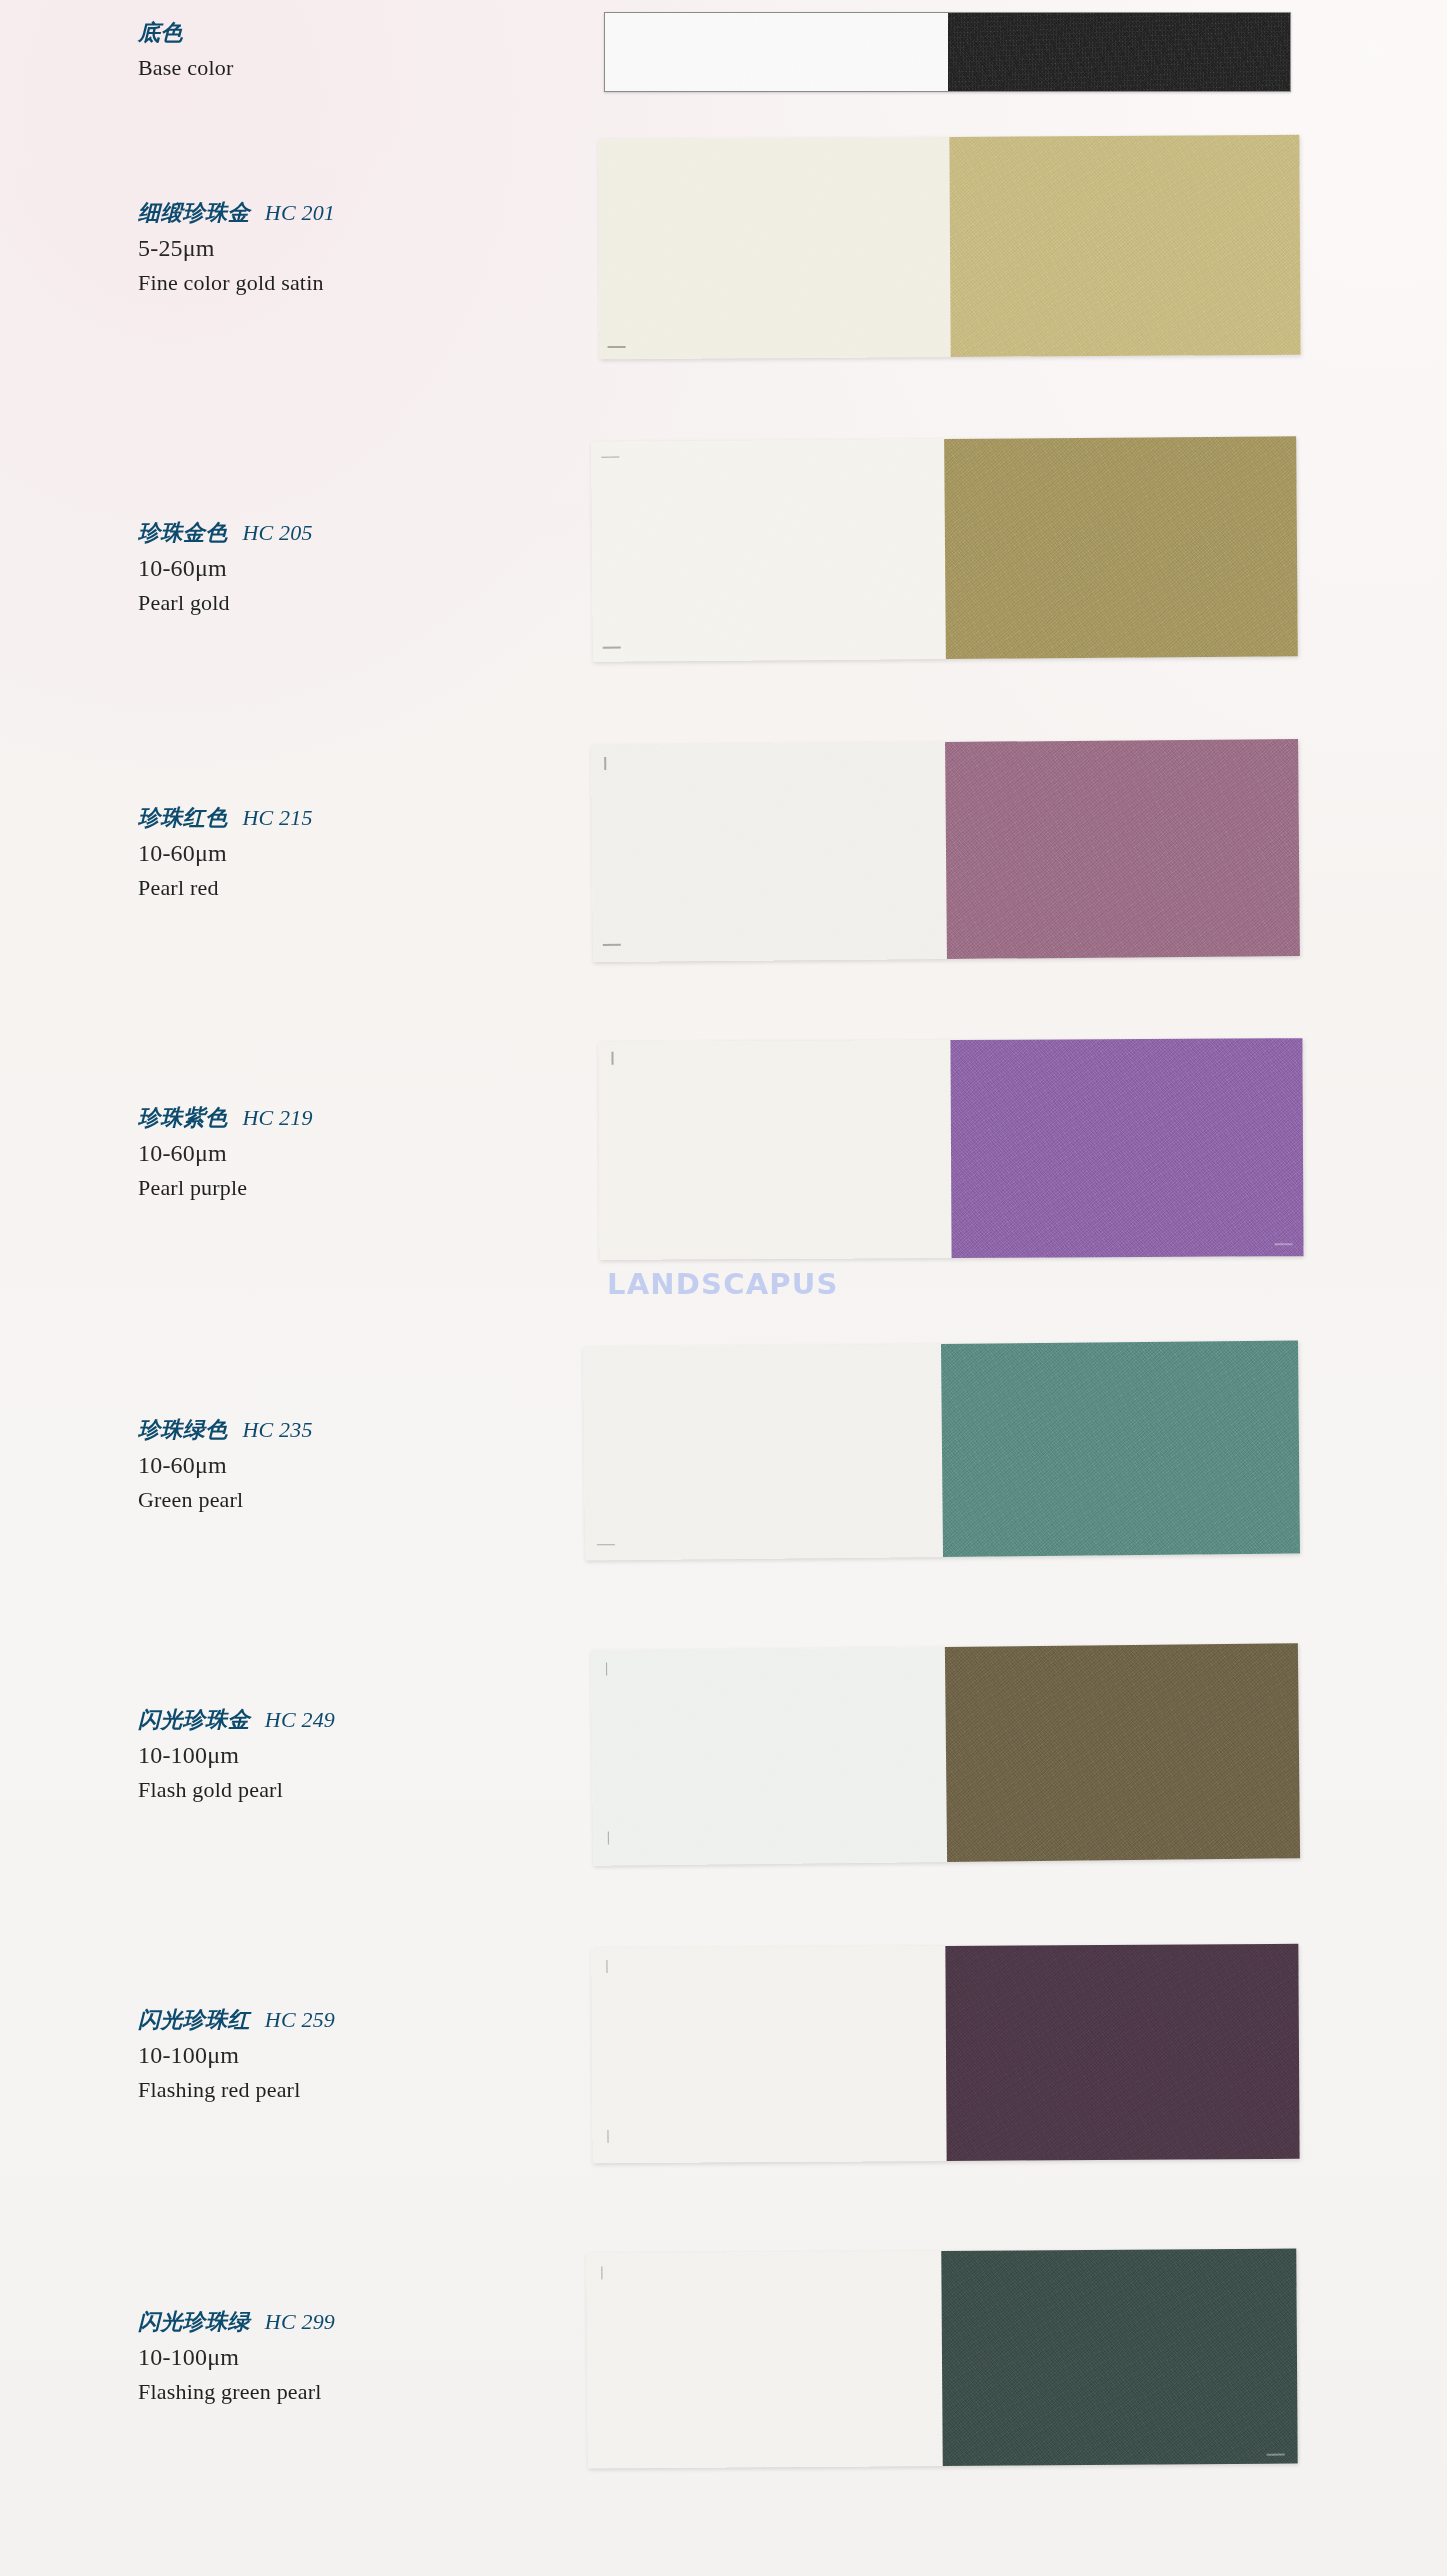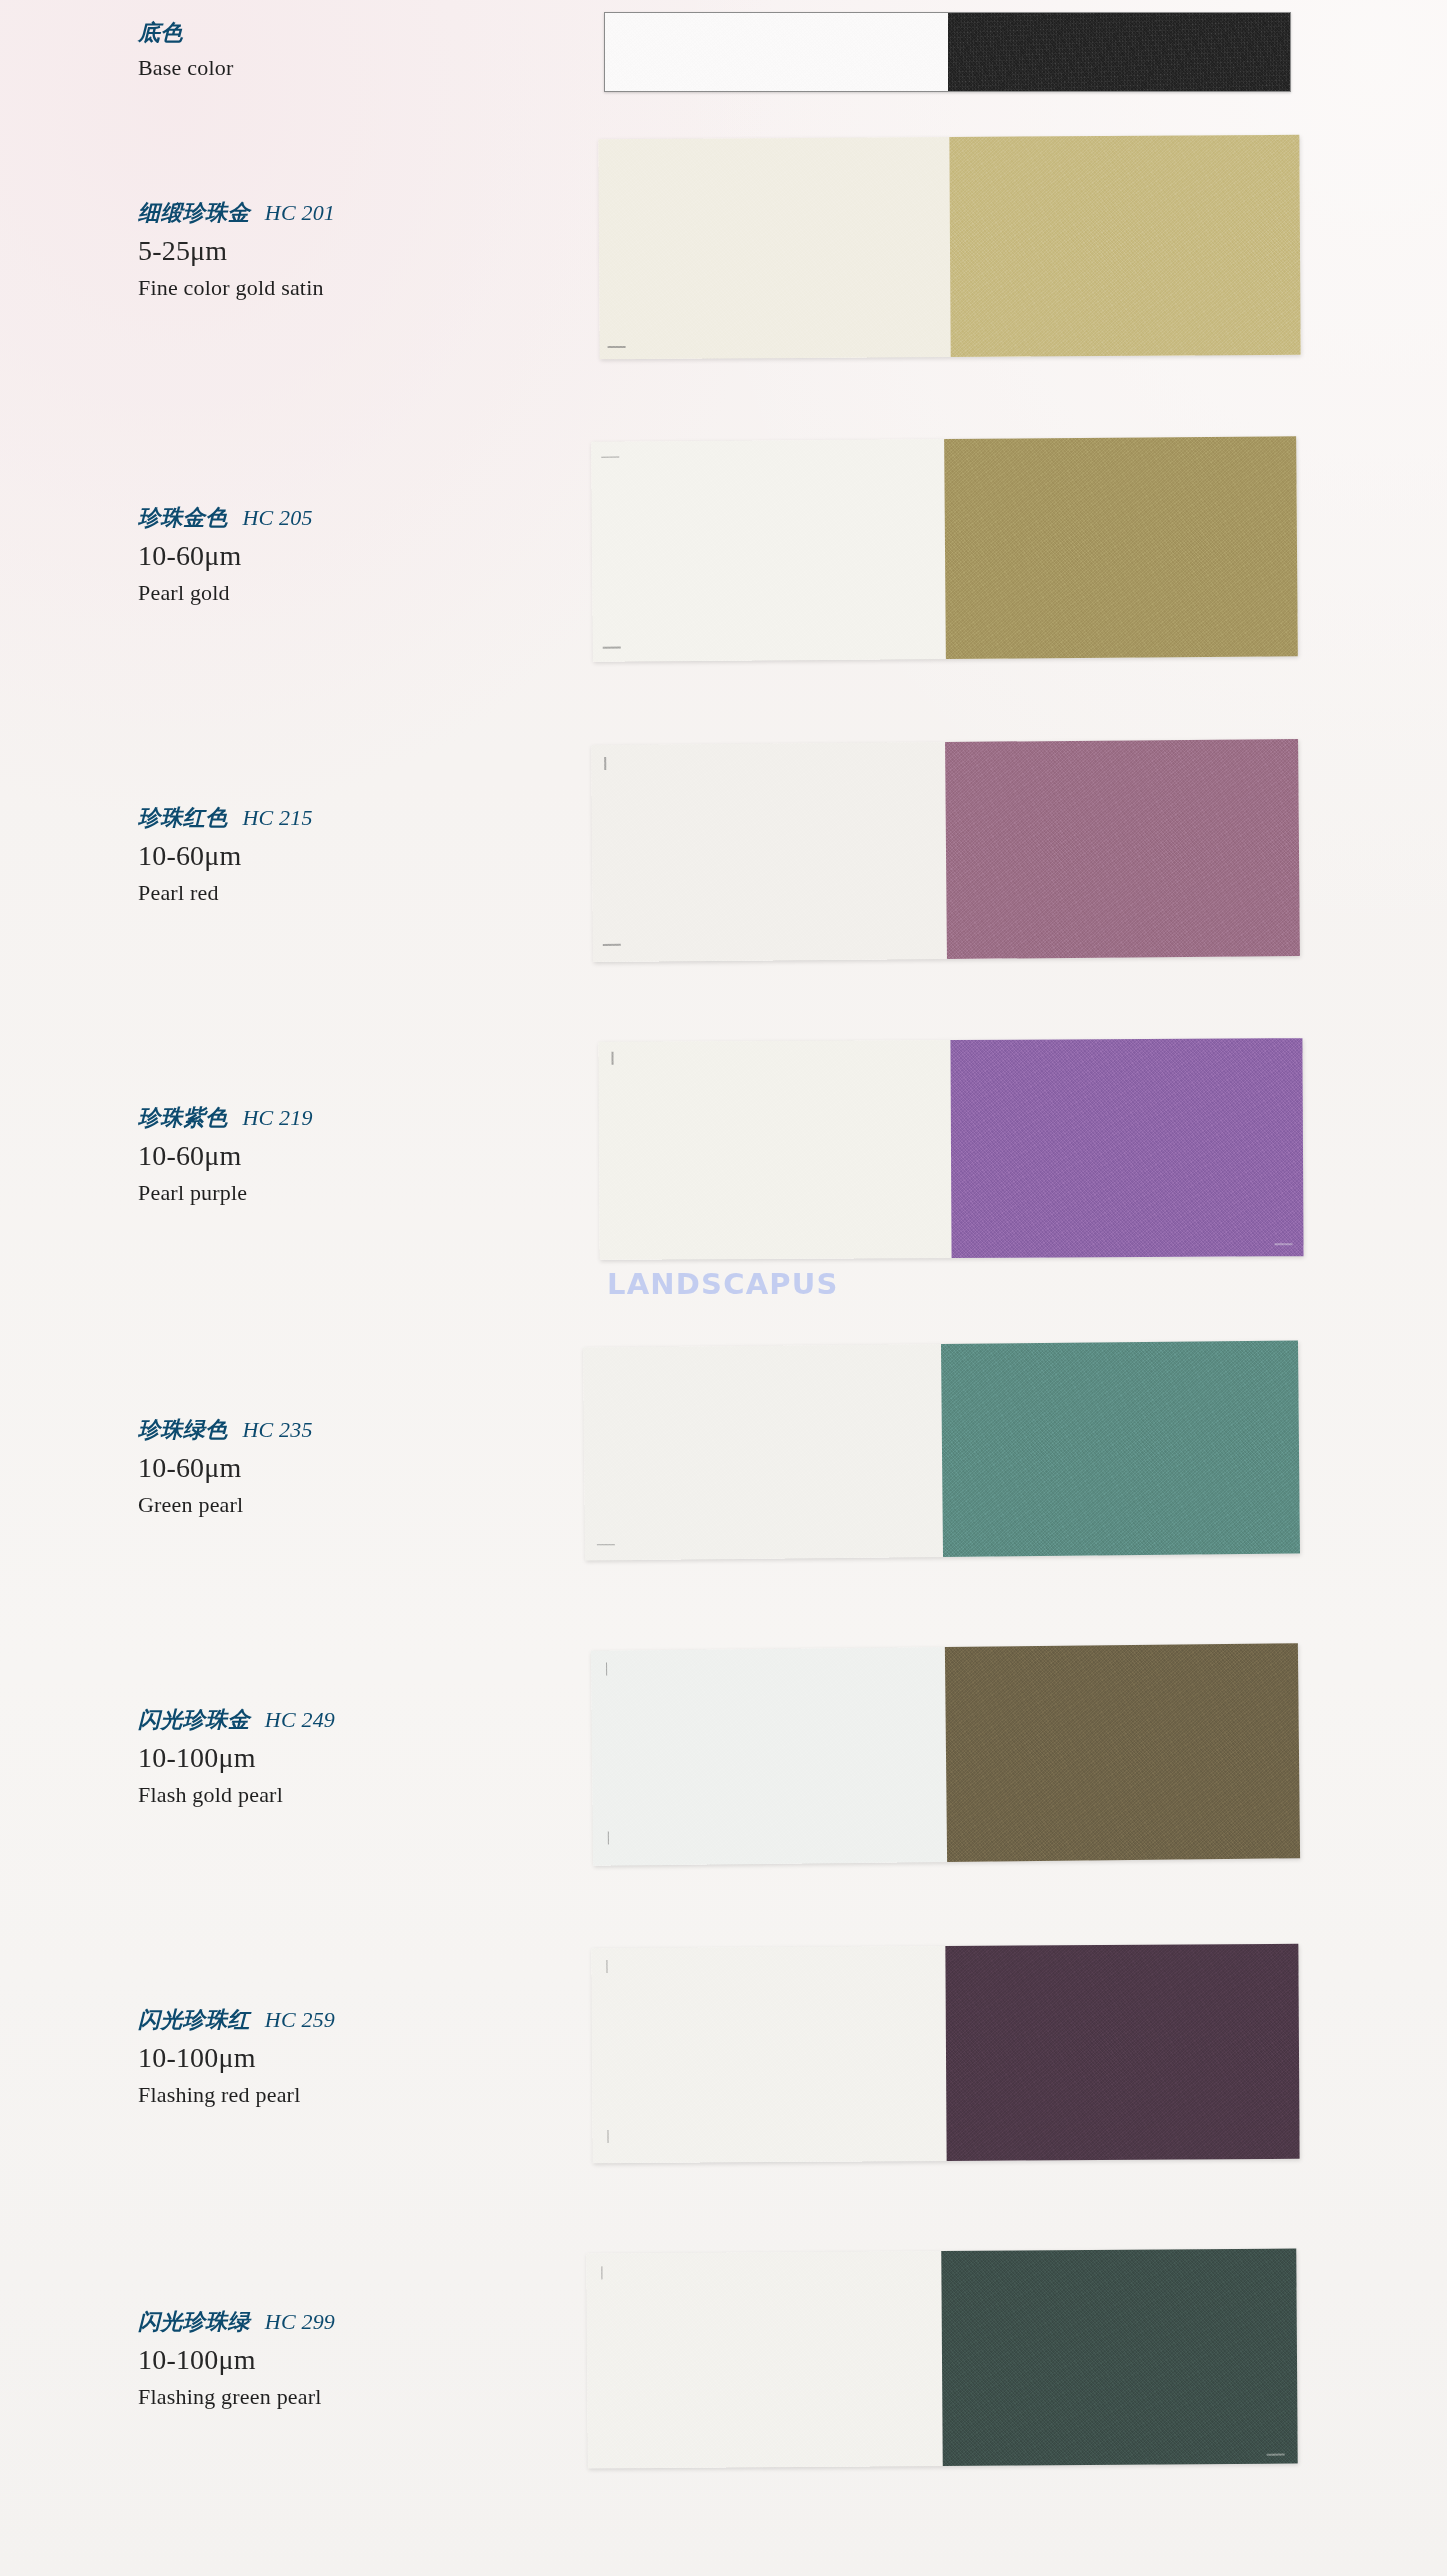--- a/index.html
+++ b/index.html
@@ -30,21 +30,21 @@
     font-size:22px;letter-spacing:0.4px;white-space:nowrap;
     font-family:"DejaVu Sans","Liberation Sans",sans-serif;
     font-weight:600;
     color:#0c4a6e;
     font-style:italic;
   }
   .label .cn .code{
     font-family:"Liberation Serif","DejaVu Serif",serif;
     font-weight:400;font-size:22px;letter-spacing:0.2px;margin-left:14.8px;
   }
-  .label .size{font-size:28px;margin-top:7.4px;letter-spacing:0.2px;color:#262626;}
+  .label .size{font-size:24px;margin-top:7.4px;letter-spacing:0.2px;color:#262626;}
   .label .en{font-size:22px;margin-top:7.4px;letter-spacing:0.2px;color:#1f1f1f;}
 
   
   .basecard{
     position:absolute;
     box-sizing:border-box;
     border:1.6px solid #8b8b8b;
     display:flex;
     box-shadow:0 0.8px 2.5px rgba(0,0,0,.18);
   }
@@ -121,21 +121,21 @@
     </div>
     <div class="card" style="left:599px;top:9.8px;width:701px;height:220px;transform:rotate(-0.35deg);">
       <div class="half light" style="background:#f1eee3;">
         <span class="tick h" style="left:8.2px;bottom:11.5px;"></span>
       </div>
       <div class="half" style="background:#c8bb82;"></div>
     </div>
   </div>
 
   <div class="row" style="top:431px;">
-    <div class="label" style="top:72px;">
+    <div class="label" style="top:87px;">
       <div class="cn"><span>珍珠金色</span><span class="code">HC 205</span></div>
       <div class="size">10-60μm</div>
       <div class="en">Pearl gold</div>
     </div>
     <div class="card" style="left:592px;top:8.2px;width:705px;height:220px;transform:rotate(-0.45deg);">
       <div class="half light" style="background:#f4f3ee;">
         <span class="tick h" style="left:9.8px;top:14.8px;"></span>
         <span class="tick h" style="left:9.8px;bottom:13px;"></span>
       </div>
       <div class="half" style="background:#a59660;"></div>

